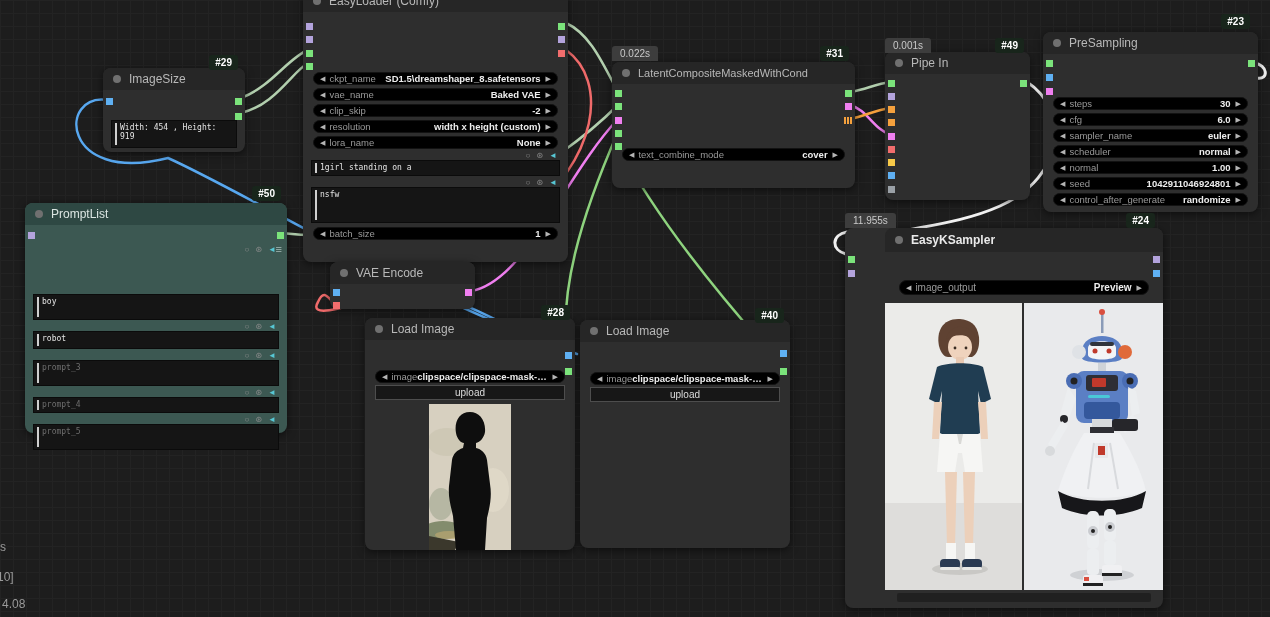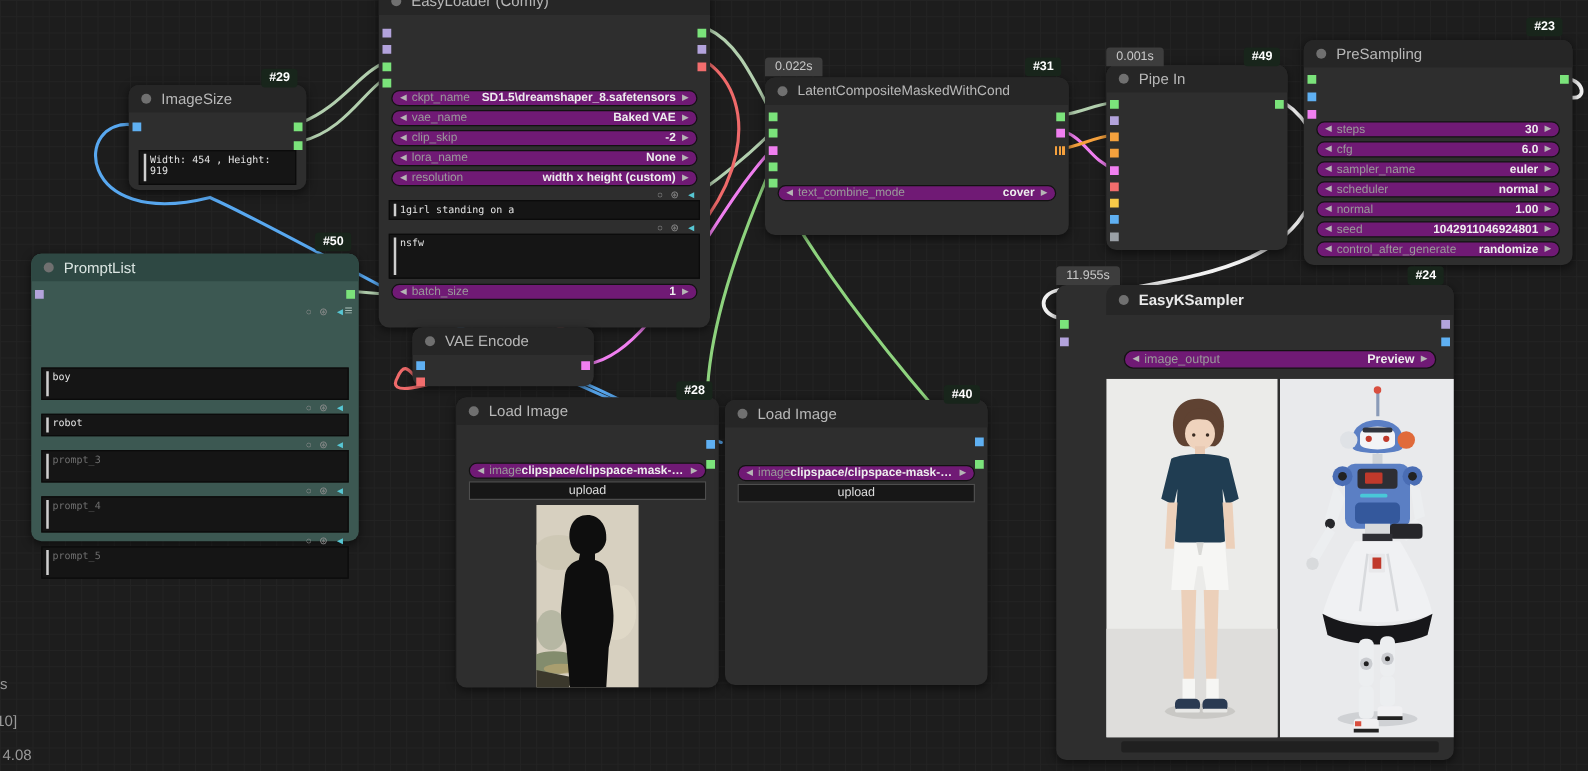--- a/index.html
+++ b/index.html
@@ -11,21 +11,21 @@
        font-family:"Liberation Sans",sans-serif;}
   #wires{position:absolute;left:0;top:0;z-index:1;}
   .node{position:absolute;z-index:2;background:#2e2e2e;border-radius:8px;
         box-shadow:0 2px 8px rgba(0,0,0,.55);box-sizing:border-box;}
   .title{height:22px;background:#262626;border-radius:8px 8px 0 0;color:#b8b8b8;
          font-size:12px;display:flex;align-items:center;gap:8px;padding:0 10px;
          white-space:nowrap;overflow:hidden;}
   .title .dot{width:8px;height:8px;border-radius:50%;background:#707070;flex:0 0 auto;}
   .teal{background:#3c5852;}
   .teal .title{background:#2e4843;color:#dbe5e2;}
-  .widget{height:13px;background:#701a75;border:1px solid #121212;border-radius:8px;
+  .widget{height:13px;background:#000000;border:1px solid #121212;border-radius:8px;
           margin:3px 10px 0;display:flex;align-items:center;padding:0 6px;
           font-size:9.5px;color:#9a9a9a;box-sizing:border-box;white-space:nowrap;overflow:hidden;}
   .wname{margin-left:4px;}
   .wval{margin-left:auto;color:#ededed;font-weight:bold;margin-right:5px;overflow:hidden;text-overflow:ellipsis;}
   .warr{color:#b5b5b5;font-size:7px;line-height:1;flex:0 0 auto;}
   .ta{background:#151515;border:1px solid #0b0b0b;margin:0 8px;position:relative;
       padding:2px 3px 2px 8px;font-family:"DejaVu Sans Mono",monospace;font-size:8px;
       color:#e4e4e4;overflow:hidden;box-sizing:border-box;}
   .ta::before{content:"";position:absolute;left:3px;top:2px;bottom:2px;width:1.5px;background:#cfcfcf;}
   .ta.ph{color:#6e6e6e;}
@@ -112,28 +112,28 @@
     <span class="warr">▶</span>
   </div>
   <div class="widget">
     <span class="warr">◀</span>
     <span class="wname">clip_skip</span>
     <span class="wval">-2</span>
     <span class="warr">▶</span>
   </div>
   <div class="widget">
     <span class="warr">◀</span>
+    <span class="wname">resolution</span>
+    <span class="wval">width x height (custom)</span>
+    <span class="warr">▶</span>
+  </div>
+  <div class="widget">
+    <span class="warr">◀</span>
     <span class="wname">lora_name</span>
     <span class="wval">None</span>
-    <span class="warr">▶</span>
-  </div>
-  <div class="widget">
-    <span class="warr">◀</span>
-    <span class="wname">resolution</span>
-    <span class="wval">width x height (custom)</span>
     <span class="warr">▶</span>
   </div>
   <div class="iconsrow" style="margin-top:2px;">
     <span>○</span>
     <span>⊛</span>
     <span class="icyan">◄</span>
   </div>
   <div class="ta" style="height:16px;">1girl standing on a</div>
   <div class="iconsrow" style="margin-top:2px;">
     <span>○</span>
@@ -175,21 +175,21 @@
     <span>○</span>
     <span>⊛</span>
     <span class="icyan">◄</span>
   </div>
   <div class="ta ph" style="height:26px;">prompt_3</div>
   <div class="iconsrow" style="margin-top:2px;">
     <span>○</span>
     <span>⊛</span>
     <span class="icyan">◄</span>
   </div>
-  <div class="ta ph" style="height:29px;">prompt_4</div>
+  <div class="ta ph" style="height:16px;">prompt_4</div>
   <div class="iconsrow" style="margin-top:2px;">
     <span>○</span>
     <span>⊛</span>
     <span class="icyan">◄</span>
   </div>
   <div class="ta ph" style="height:26px;">prompt_5</div>
 </div>
 
 <div class="node" style="left:330px;top:262px;width:145px;height:47px;">
   <div class="title">

